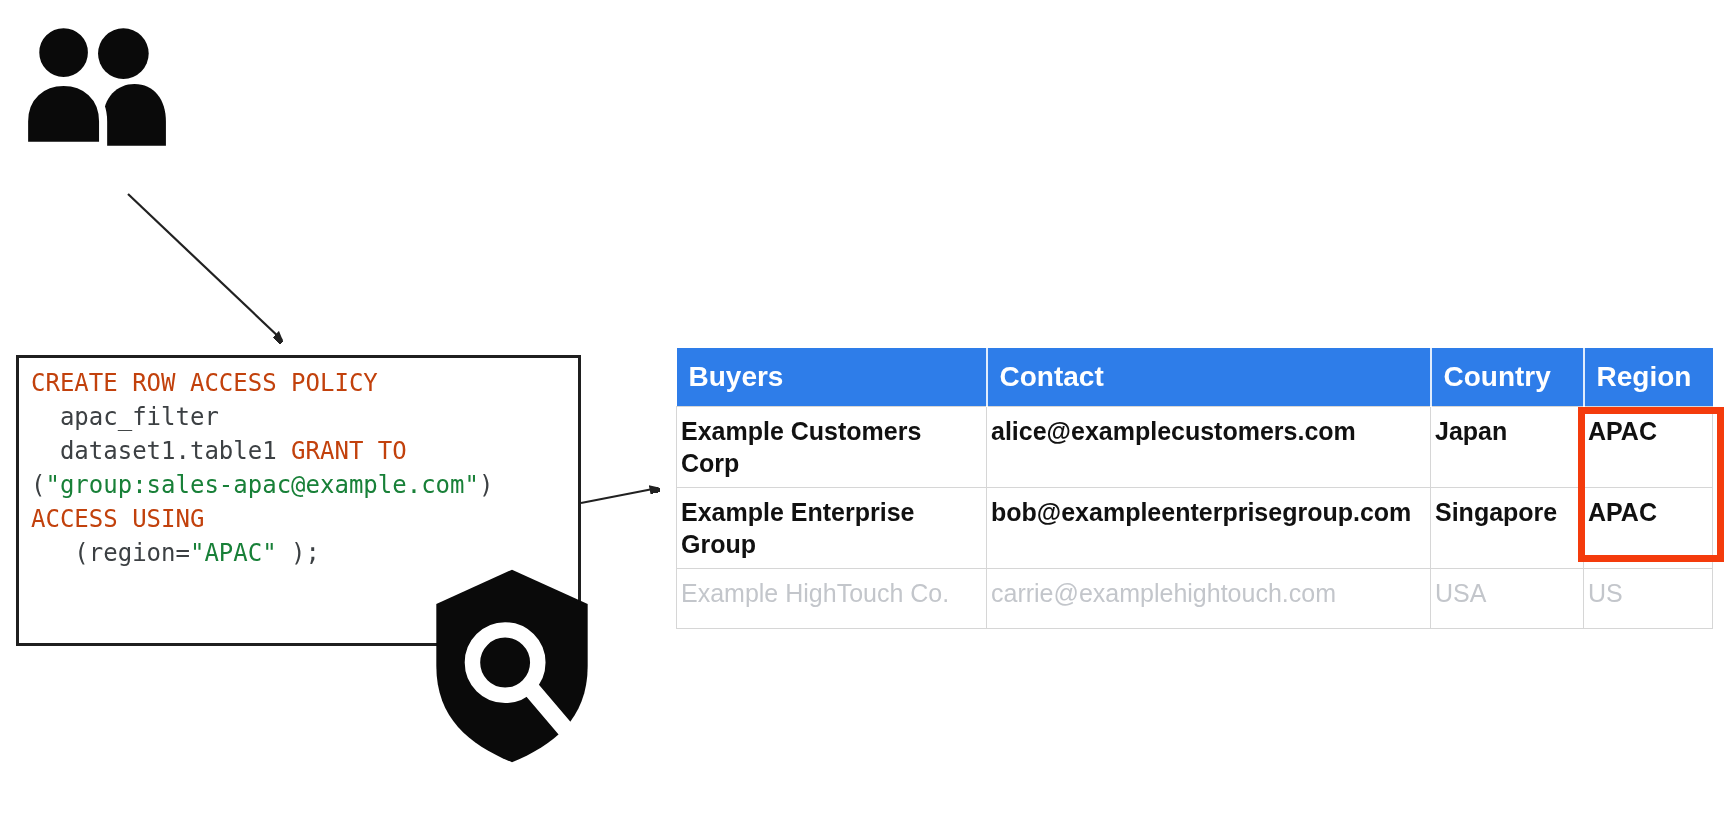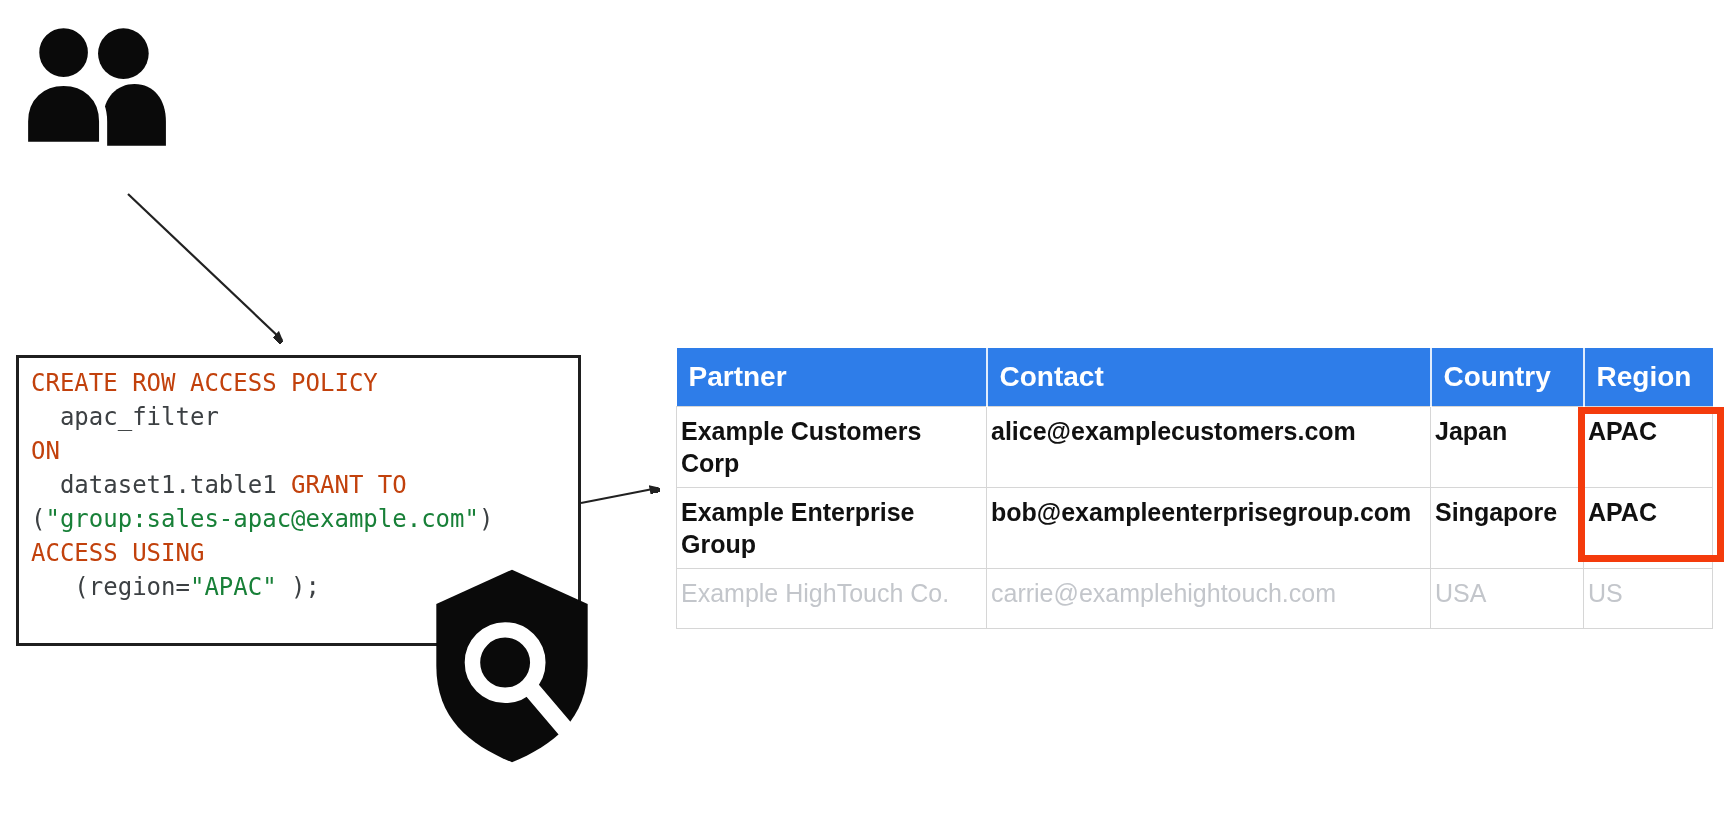--- a/index.html
+++ b/index.html
@@ -53,21 +53,20 @@
     <circle cx="104" cy="27" r="25" fill="#0a0a0a"></circle>
     <path d="M84 118 v-26 c0-22 14-35 31-35 c19 0 31 15 31 37 v24 z" fill="#0a0a0a"></path>
     <path d="M6 118 v-24 c0-25 18-39 39-39 c21 0 39 14 39 39 v24 z" fill="#0a0a0a" stroke="#ffffff" stroke-width="8"></path>
     <circle cx="45" cy="26" r="27" fill="#0a0a0a" stroke="#ffffff" stroke-width="6"></circle>
   </svg>
 
 
   <div class="code-box">
     <div class="code-line"><span class="c-kw">CREATE ROW ACCESS POLICY</span></div>
     <div class="code-line"><span class="c-pl">  apac_filter</span></div>
-    <div class="code-line"><span class="c-kw">ON</span></div>
     <div class="code-line"><span class="c-pl">  dataset1.table1 </span><span class="c-kw">GRANT TO</span></div>
     <div class="code-line"><span class="c-pl">(</span><span class="c-str">"group:sales-apac@example.com"</span><span class="c-pl">)</span></div>
     <div class="code-line"><span class="c-kw">ACCESS USING</span></div>
     <div class="code-line"><span class="c-pl">   (region=</span><span class="c-str">"APAC"</span><span class="c-pl"> );</span></div>
   </div>
 
   <svg class="shield-icon" viewBox="0 0 100 116" aria-hidden="true">
     <path d="M50 2 L94 22 L94 58 C94 89 74 104 50 114 C26 104 6 89 6 58 L6 22 Z" fill="#0a0a0a"></path>
     <circle cx="46" cy="56" r="19" fill="none" stroke="#ffffff" stroke-width="9"></circle>
     <line x1="60" y1="70" x2="83" y2="97" stroke="#ffffff" stroke-width="10" stroke-linecap="round"></line>
@@ -76,21 +75,21 @@
   <div class="partner-table-wrap">
     <table class="partner">
       <colgroup>
           <col style="width:310px">
           <col style="width:444px">
           <col style="width:153px">
           <col style="width:129px">
         </colgroup>
       <thead>
         <tr>
-          <th>Partner</th>
+          <th>Buyers</th>
           <th>Contact</th>
           <th>Country</th>
           <th>Region</th>
         </tr>
       </thead>
       <tbody>
         <tr class="granted r1">
           <td class="partner-cell">Example Customers Corp</td>
           <td>alice@examplecustomers.com</td>
           <td>Japan</td>

